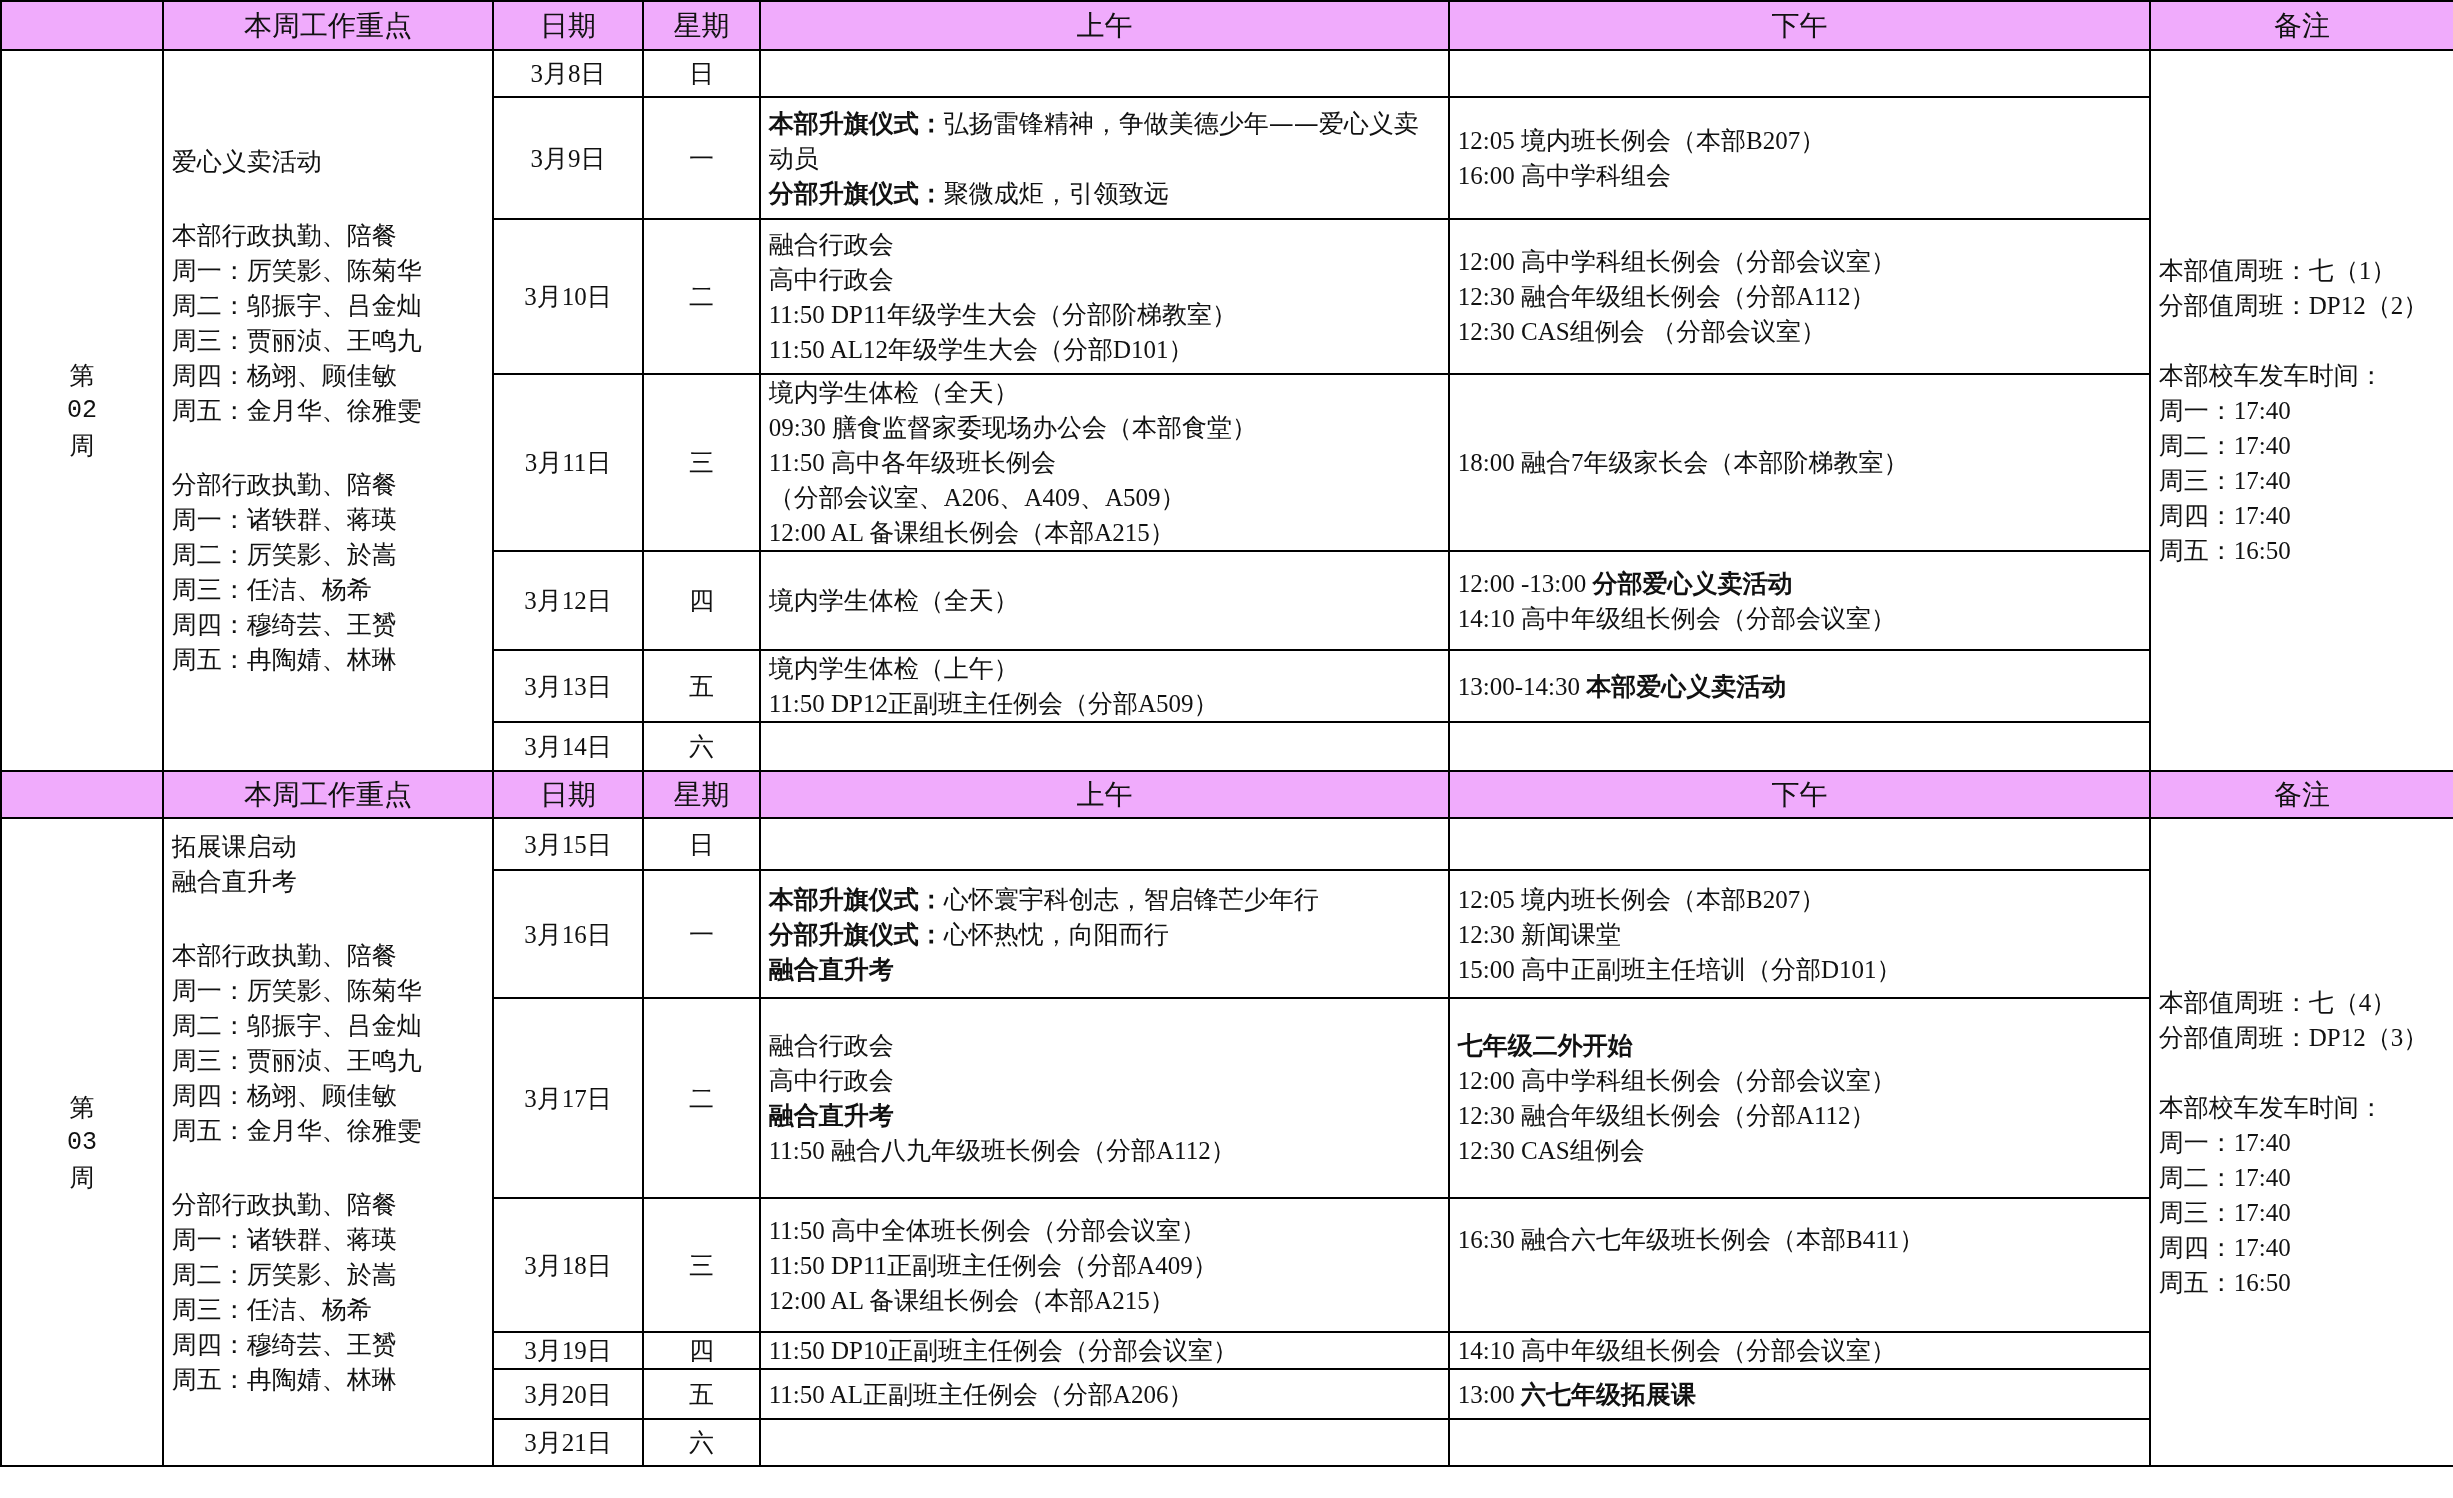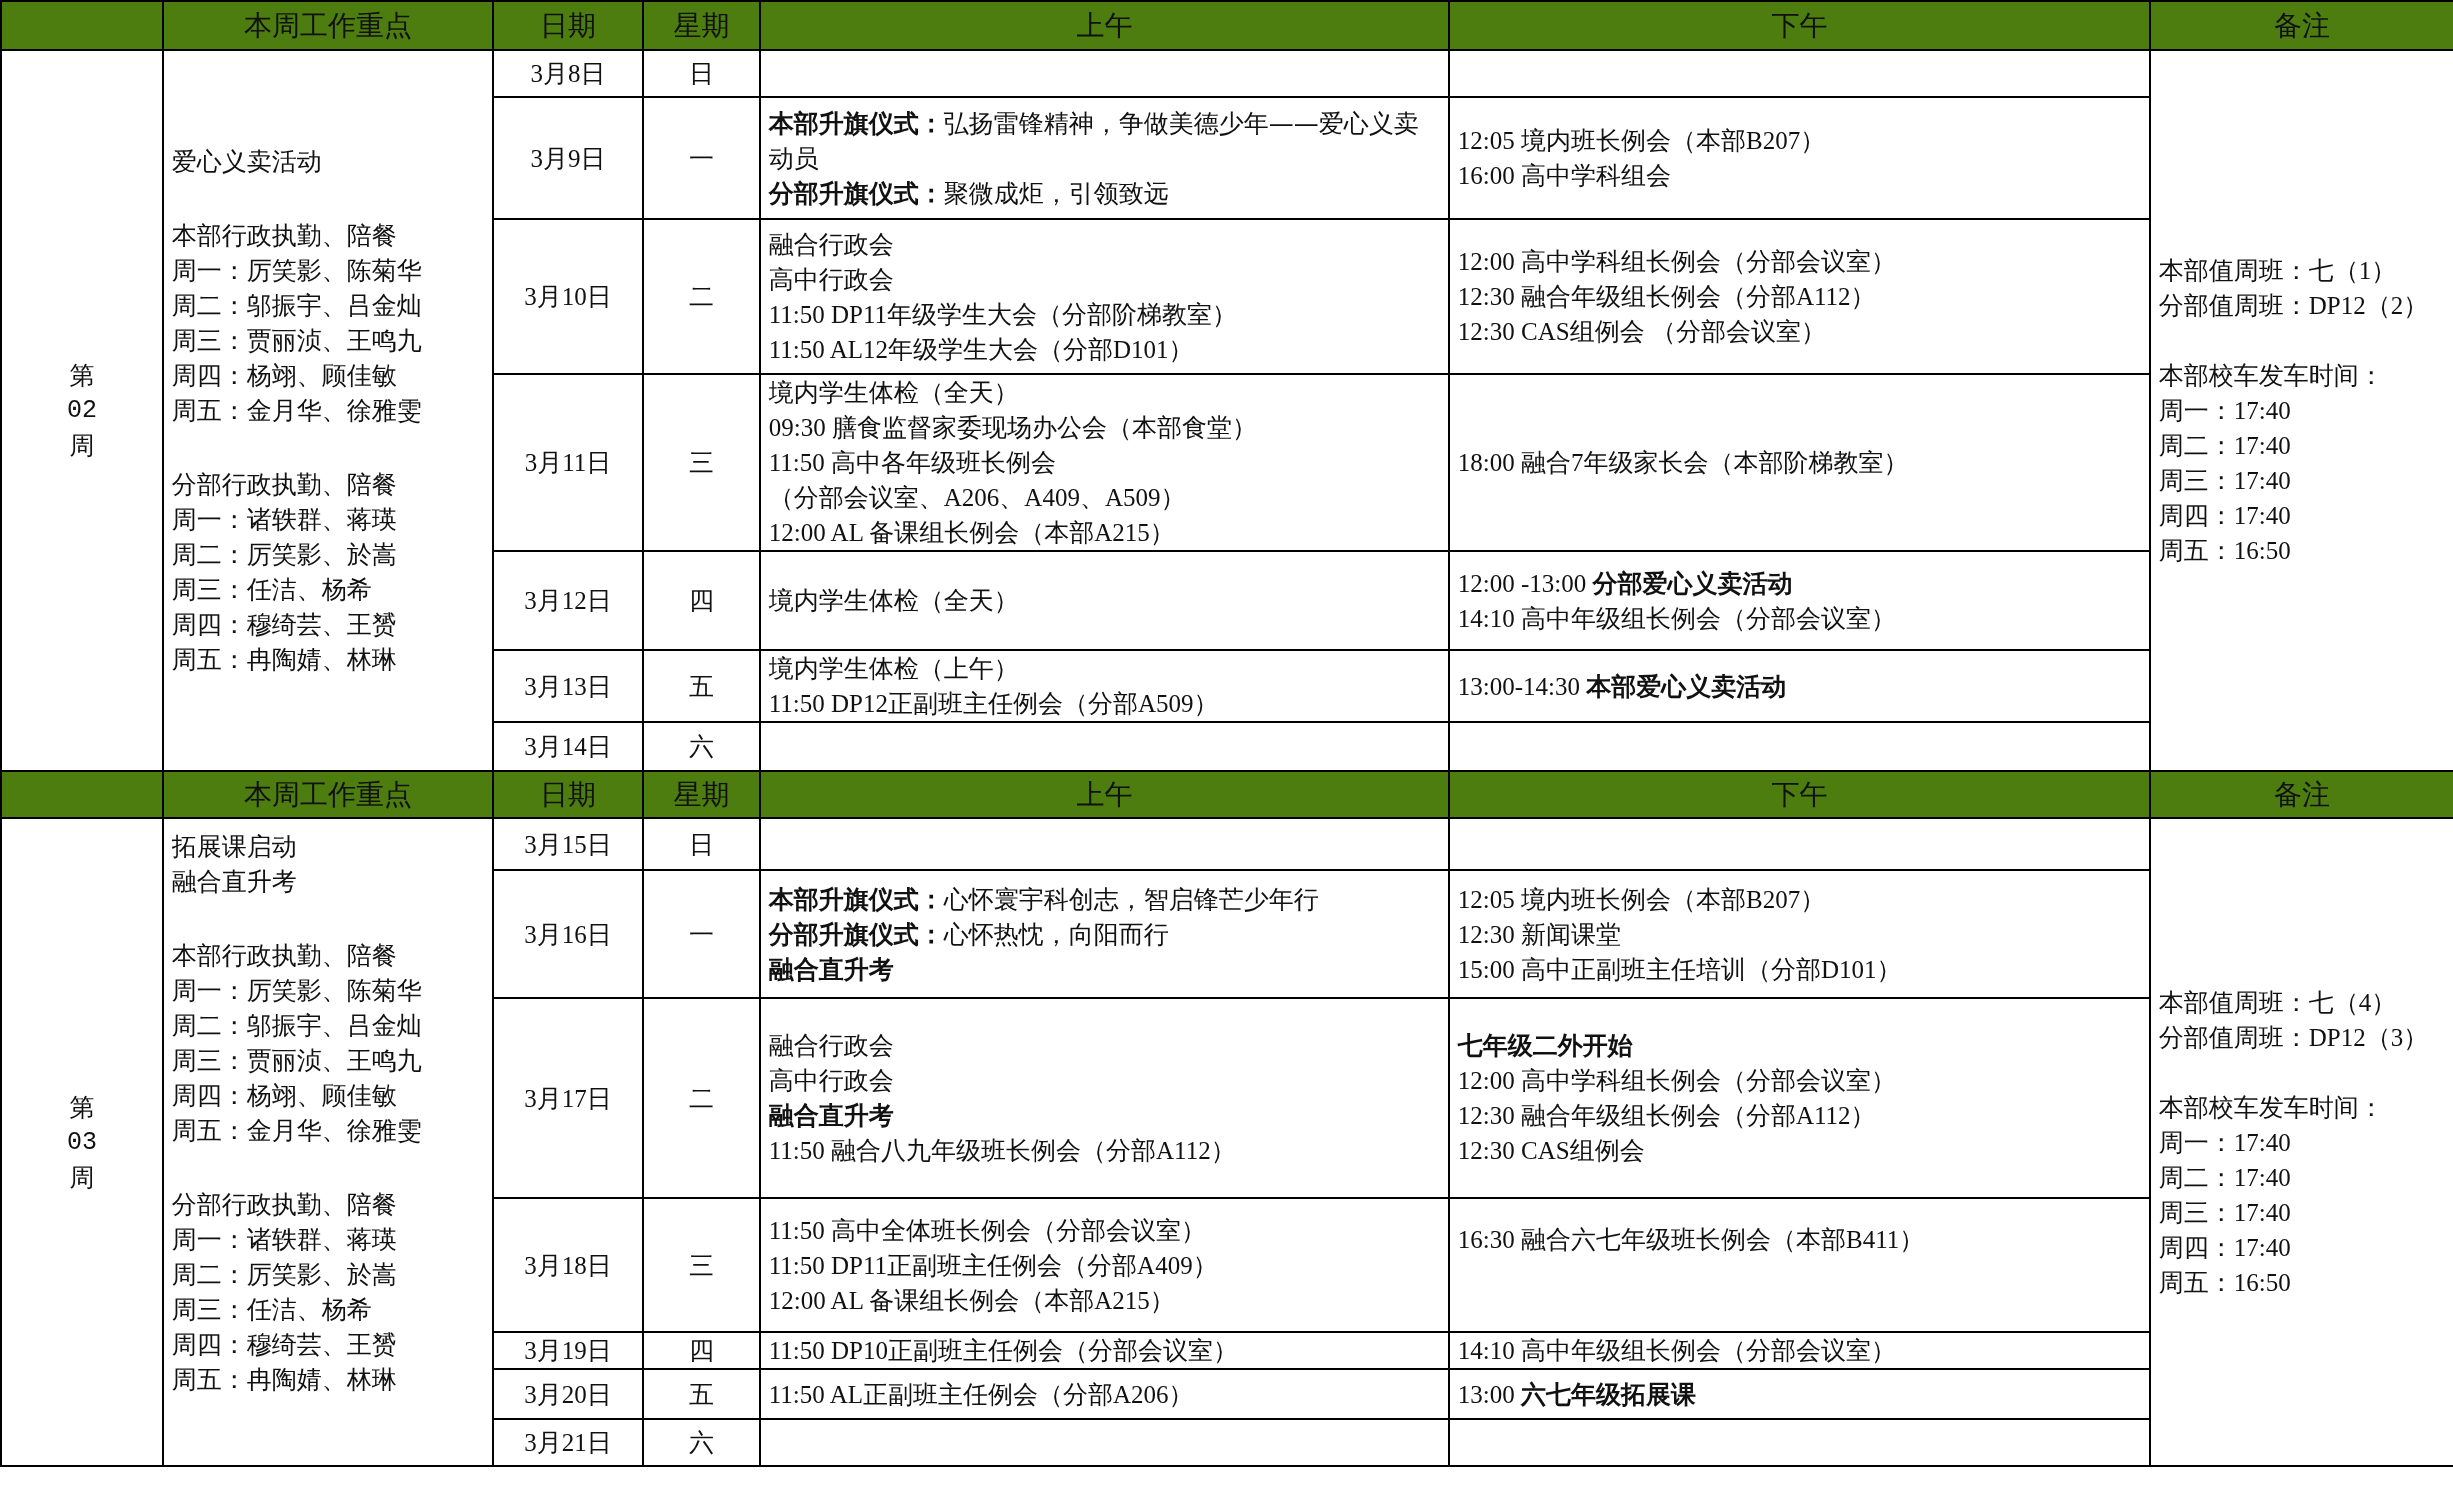--- a/index.html
+++ b/index.html
@@ -1,19 +1,19 @@
 <!DOCTYPE html>
 <html><head>
 <meta charset="utf-8">
 <style>
   html, body { margin: 0; padding: 0; background: #ffffff; }
   body { width: 2453px; height: 1498px; overflow: hidden; font-family: "Liberation Serif", "DejaVu Serif", serif; color: #111; }
   table.sched { border-collapse: collapse; table-layout: fixed; width: 2453px; position: absolute; left: 0; top: 0; }
   table.sched td { border: 2.9px solid #000; padding: 0; vertical-align: middle; font-size: 25px; line-height: 35px; }
-  tr.hdr td { background: #4d7c0f; font-family: "DejaVu Sans", "Liberation Sans", sans-serif; font-size: 28px; text-align: center; height: 43px; }
+  tr.hdr td { background: #f0abfc; font-family: "DejaVu Sans", "Liberation Sans", sans-serif; font-size: 28px; text-align: center; height: 43px; }
   td.weeklabel { text-align: center; font-family: "DejaVu Sans", sans-serif; font-size: 26px; line-height: 39px; }
   td.weeklabel .num { font-family: Liberation Mono, monospace; }
   td.focus { font-family: "DejaVu Sans", sans-serif; font-size: 27px; line-height: 39px; padding-left: 7.8px !important; vertical-align: middle; }
   td.date, td.dow { text-align: center; font-size: 27px; }
   td.dow { font-family: "DejaVu Sans", sans-serif; }
   td.am, td.pm { padding: 0 7.8px !important; }
   td.note { font-size: 25px; line-height: 35px; padding-left: 7.8px !important; margin-top: 45px; }
   .line { display: block; white-space: nowrap; }
   .line.wrap { white-space: normal; }
   .cjk { font-family: "DejaVu Sans", sans-serif; }

